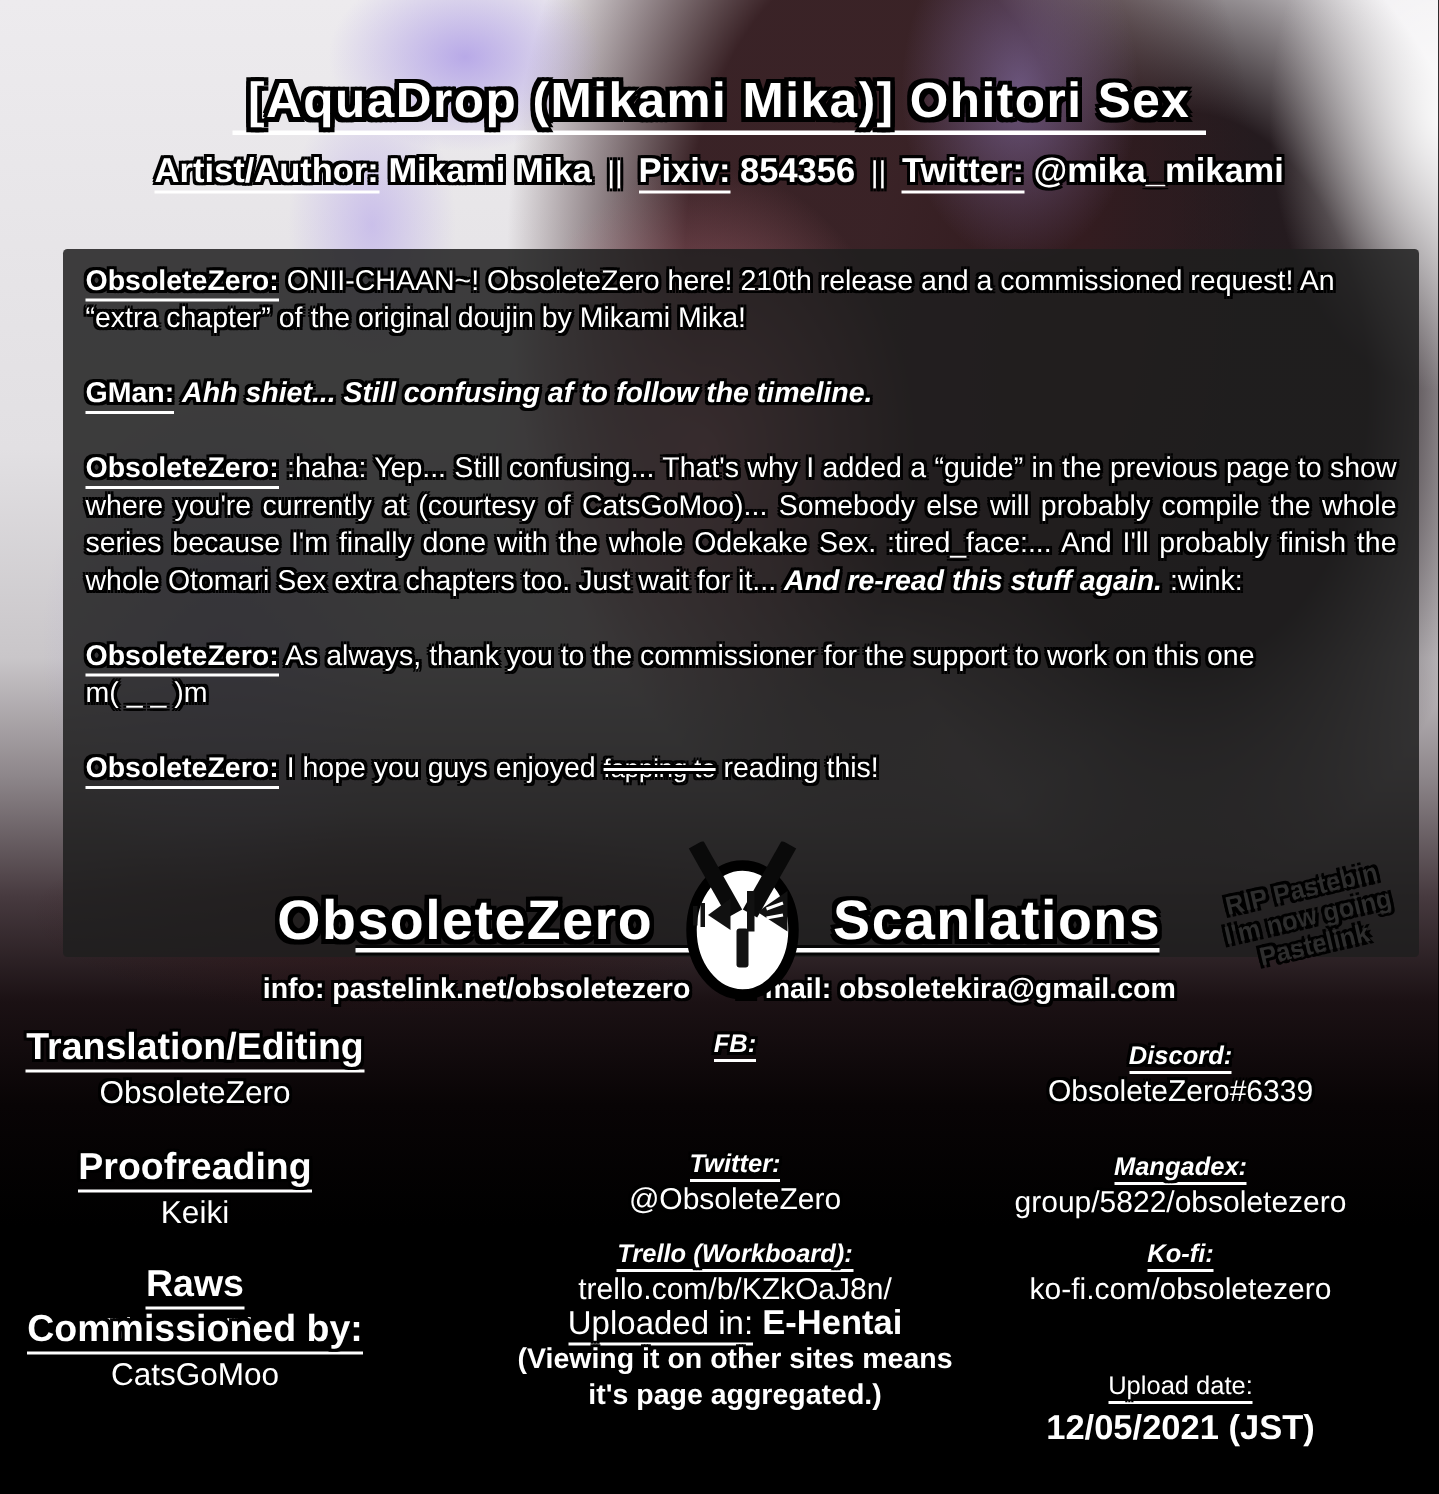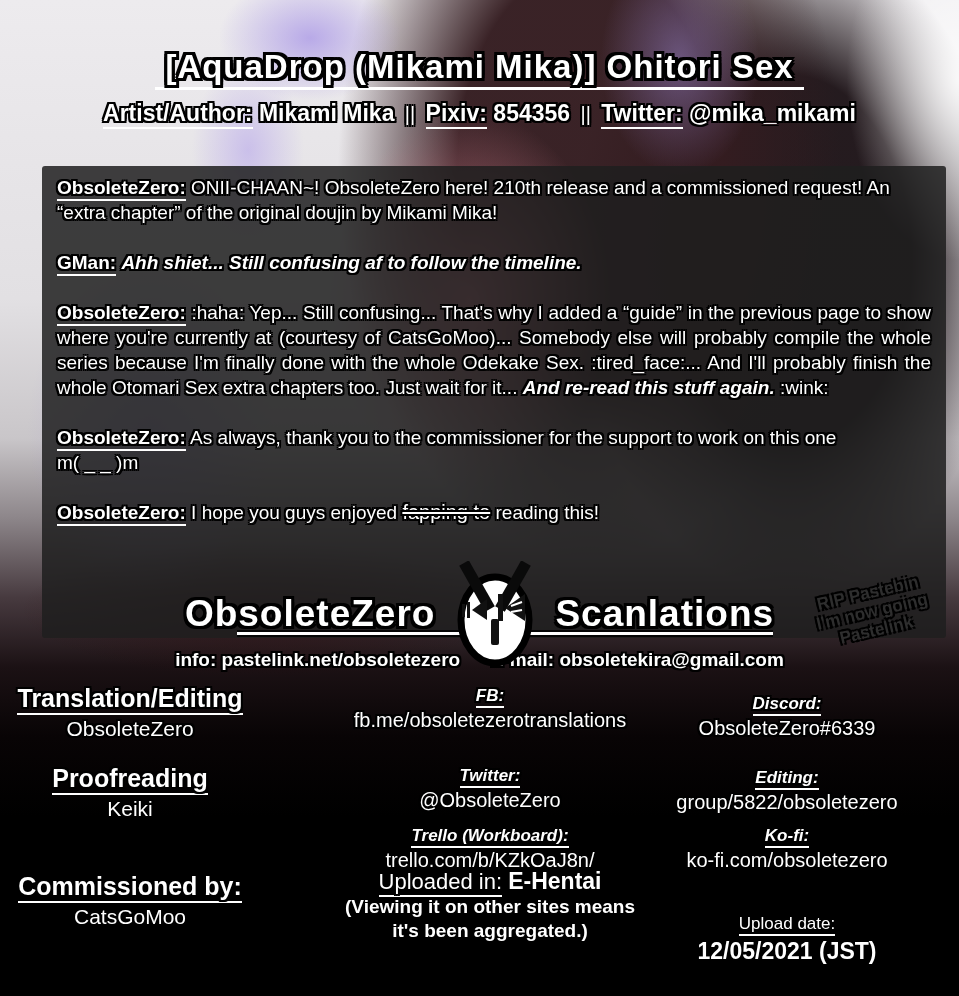--- a/index.html
+++ b/index.html
@@ -39,21 +39,21 @@
 
   .notes{
     top:166px;left:42px;width:904px;height:472px;box-sizing:border-box;
     background:rgba(30,30,30,.85);border-radius:3px;
     padding:9px 15px;font-size:19px;line-height:25px;font-weight:500;
   }
   .notes p{margin:0 0 25px;}
   .notes p:last-child{margin:0;}
   .just{text-align:justify;}
   .ital{font-style:italic;font-weight:700;}
-  .strike{font-size:20px;text-decoration:line-through;text-decoration-thickness:2px;}
+  .strike{font-size:17px;text-decoration:line-through;text-decoration-thickness:2px;}
 
   .logo-row{top:560px;height:108px;display:flex;align-items:center;justify-content:center;gap:14px;left:0;right:0;position:absolute;}
   .logo-text{font-size:37px;font-weight:700;letter-spacing:1px;z-index:2;}
   .logo-underline{position:absolute;top:632px;left:237px;width:536px;height:3px;background:#fff;box-shadow:0 2px 0 rgba(0,0,0,.8),0 -2px 0 rgba(0,0,0,.8);z-index:1;}
   .mascot{z-index:3;flex:0 0 auto;}
 
   .rip{top:583px;left:786px;width:172px;transform:rotate(-13deg);
        font-size:17px;line-height:19px;font-weight:700;text-align:center;color:#2e2e2e;
        text-shadow:-2px -2px 0 #000,2px -2px 0 #000,-2px 2px 0 #000,2px 2px 0 #000;}
 
@@ -158,52 +158,55 @@
   </div>
 
   <div class="cell col-l ol" style="top:684px">
     <span class="lbl"><span class="u">Translation/Editing</span></span>
     <span class="val">ObsoleteZero</span>
   </div>
   <div class="cell col-l ol" style="top:764px">
     <span class="lbl"><span class="u">Proofreading</span></span>
     <span class="val">Keiki</span>
   </div>
+  <div class="cell col-l ol" style="top:842px">
+    <span class="lbl"><span class="u">Raws</span></span>
+    <span class="val">BlossomPlus</span>
+  </div>
   <div class="cell col-l ol" style="top:872px">
     <span class="lbl"><span class="u">Commissioned by:</span></span>
     <span class="val">CatsGoMoo</span>
   </div>
 
   <div class="cell col-m ol" style="top:686px">
     <span class="lbl"><span class="u bi">FB:</span></span>
-    <span class="val">fb.me/obsoletezerotranslations</span>
   </div>
   <div class="cell col-m ol" style="top:766px">
     <span class="lbl"><span class="u bi">Twitter:</span></span>
     <span class="val">@ObsoleteZero</span>
   </div>
   <div class="cell col-m ol" style="top:826px">
     <span class="lbl"><span class="u bi">Trello (Workboard):</span></span>
     <span class="val">trello.com/b/KZkOaJ8n/</span>
   </div>
   <div class="cell col-m ol upl" style="top:868px">
     <span>
       <span class="u">Uploaded in:</span>
       <span class="big">E-Hentai</span>
     </span>
     <span class="note-sm">(Viewing it on other sites means</span>
-    <span class="note-sm">it's been aggregated.)</span>
+    <span class="note-sm">it's page aggregated.)</span>
   </div>
 
   <div class="cell col-r ol" style="top:694px">
     <span class="lbl"><span class="u bi">Discord:</span></span>
     <span class="val">ObsoleteZero#6339</span>
   </div>
   <div class="cell col-r ol" style="top:768px">
-    <span class="lbl"><span class="u bi">Editing:</span></span>
+    <span class="lbl"><span class="u bi">Mangadex:</span></span>
     <span class="val">group/5822/obsoletezero</span>
   </div>
   <div class="cell col-r ol" style="top:826px">
     <span class="lbl"><span class="u bi">Ko-fi:</span></span>
     <span class="val">ko-fi.com/obsoletezero</span>
   </div>
   <div class="cell col-r ol" style="top:914px">
     <span class="lbl"><span class="u">Upload date:</span></span>
     <span class="date-val">12/05/2021 (JST)</span>
   </div>

